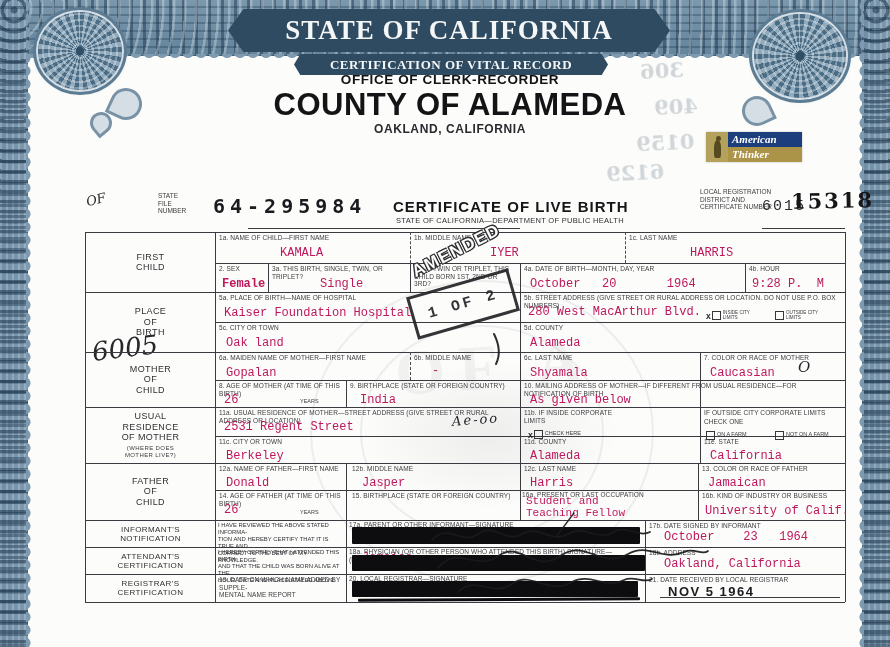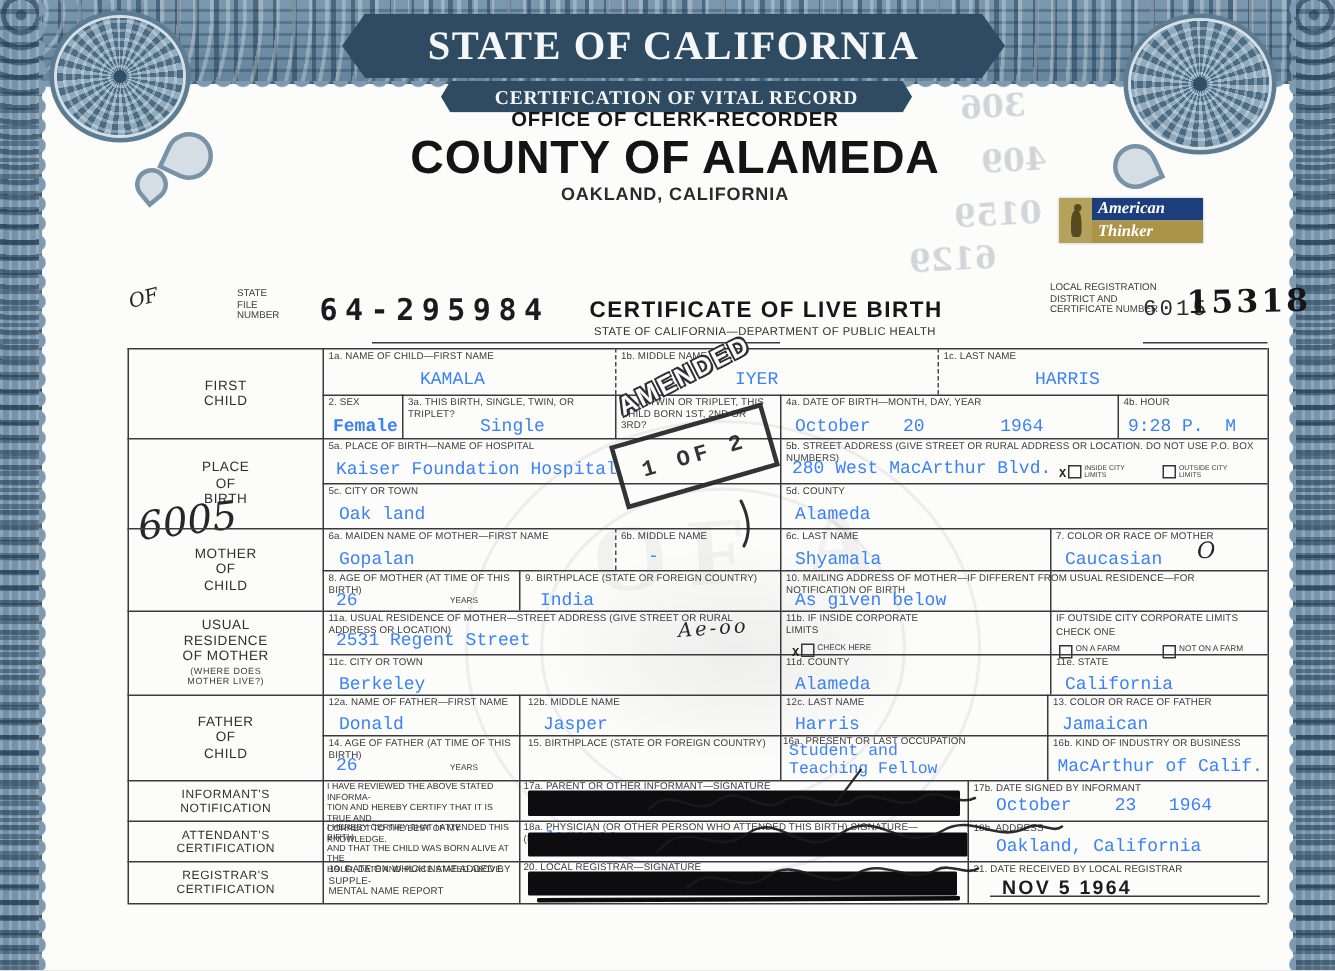--- a/index.html
+++ b/index.html
@@ -78,21 +78,21 @@
   .locnum{position:absolute;font:bold 21px/21px "DejaVu Serif",serif;color:#161619;letter-spacing:2px;transform:rotate(-1deg);}
   
   .hl{position:absolute;height:0;border-top:1.5px solid #3a3a40;}
   .vl{position:absolute;width:0;border-left:1.5px solid #3a3a40;}
   .vld{border-left:1.4px dashed #4a4a50;}
   .sec{position:absolute;left:86px;width:129px;display:flex;flex-direction:column;align-items:center;
     justify-content:center;text-align:center;font:9px/10.5px "Liberation Sans",sans-serif;color:#2f2f33;
     letter-spacing:.4px;white-space:pre-line;}
   .sec .note{font-size:6px;line-height:7px;margin-top:2px;color:#3c3c40;}
   .lbl{position:absolute;font:6.5px/7.5px "Liberation Sans",sans-serif;color:#3c3c40;white-space:pre-line;letter-spacing:.1px;}
-  .val{position:absolute;font:12px/13px "Liberation Mono","DejaVu Sans Mono",monospace;color:#3b82f6;white-space:pre;}
+  .val{position:absolute;font:12px/13px "Liberation Mono","DejaVu Sans Mono",monospace;color:#be185d;white-space:pre;}
   .val.small2{font-size:11px;line-height:11.5px;white-space:pre-line;}
   .unit{position:absolute;font:5.5px "Liberation Sans",sans-serif;color:#3c3c40;}
   .certtext{position:absolute;font:5.9px/7px "Liberation Sans",sans-serif;color:#333338;white-space:pre-line;}
   .cb{display:inline-block;width:7px;height:7px;border:1.2px solid #35353a;vertical-align:-1px;}
   .cbx{font:bold 8px "Liberation Mono",monospace;color:#1d1d21;margin-right:1px;}
   .cblbl{display:inline-block;font:4.6px/5px "Liberation Sans",sans-serif;color:#3c3c40;
     vertical-align:middle;margin-left:2px;white-space:pre-line;}
   .cbrow{position:absolute;white-space:nowrap;}
   .stampv{position:absolute;font:bold 13px "Liberation Sans",sans-serif;color:#1c1c20;letter-spacing:1.5px;}
   .bar{position:absolute;background:#0d0d0f;border-radius:1px;}
@@ -313,21 +313,21 @@
 
   <div class="lbl" style="left:219px;top:492px;width:125px;">14. AGE OF FATHER (AT TIME OF THIS BIRTH)</div>
   <div class="val" style="left:224px;top:504px;">26</div>
   <div class="unit" style="left:300px;top:509px;">YEARS</div>
   <div class="lbl" style="left:352px;top:492px;width:160px;">15. BIRTHPLACE (STATE OR FOREIGN COUNTRY)</div>
   <div class="val" style="left:362px;top:504px;margin-top:48px;">Jamaica</div>
   <div class="lbl" style="left:522px;top:491px;">16a. PRESENT OR LAST OCCUPATION</div>
   <div class="val small2" style="left:526px;top:496px;">Student and
 Teaching Fellow</div>
   <div class="lbl" style="left:702px;top:492px;">16b. KIND OF INDUSTRY OR BUSINESS</div>
-  <div class="val" style="left:705px;top:505px;">MacArthur of Calif.</div>
+  <div class="val" style="left:705px;top:505px;">University of Calif.</div>
 
   <div class="certtext" style="left:218px;top:522px;width:126px;">I HAVE REVIEWED THE ABOVE STATED INFORMA-
 TION AND HEREBY CERTIFY THAT IT IS TRUE AND
 CORRECT TO THE BEST OF MY KNOWLEDGE.</div>
   <div class="lbl" style="left:349px;top:521px;width:290px;">17a. PARENT OR OTHER INFORMANT—SIGNATURE</div>
   <div class="bar" style="left:352px;top:527px;width:288px;height:17px;"></div>
   <div class="lbl" style="left:649px;top:522px;">17b. DATE SIGNED BY INFORMANT</div>
   <div class="val" style="left:664px;top:531px;">October    23   1964</div>
 
   <div class="certtext" style="left:218px;top:549px;width:126px;">I HEREBY CERTIFY THAT I ATTENDED THIS BIRTH

